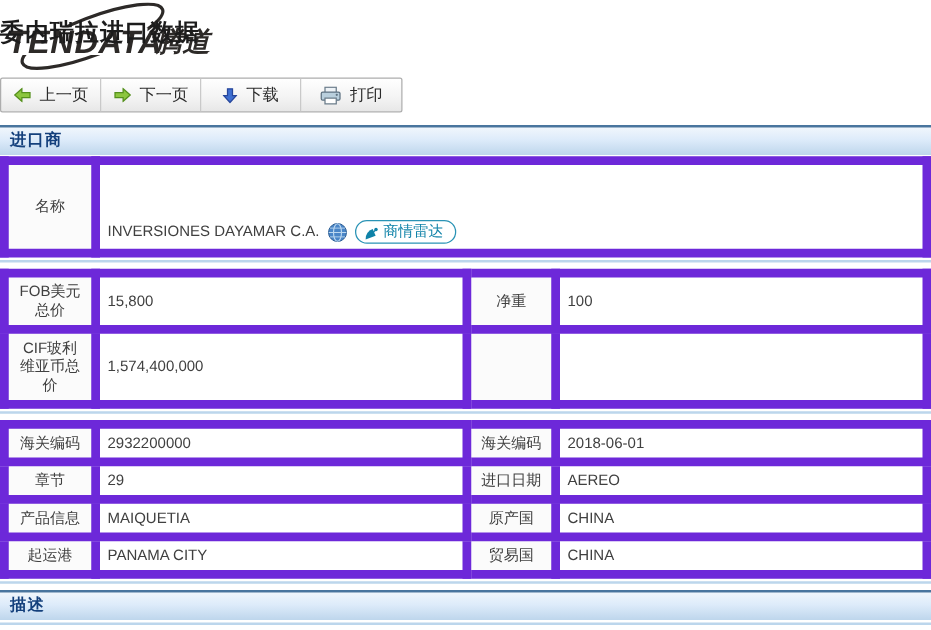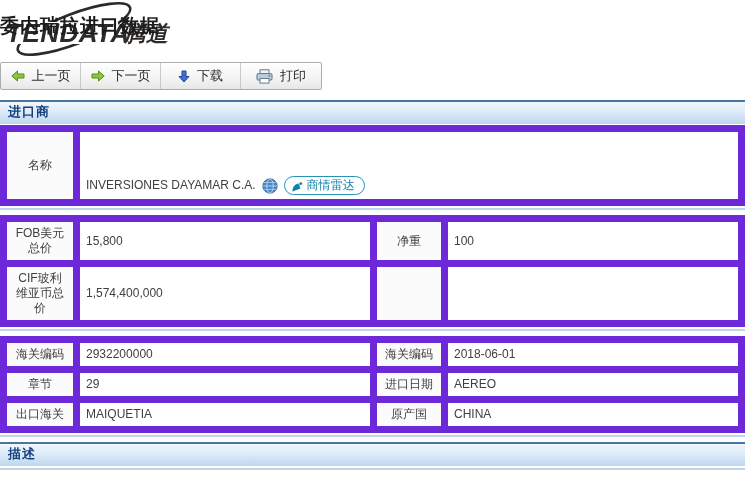--- a/index.html
+++ b/index.html
@@ -150,23 +150,29 @@
         <td class="lbl">海关编码</td>
         <td>2018-06-01</td>
       </tr>
       <tr>
         <td class="lbl">章节</td>
         <td>29</td>
         <td class="lbl">进口日期</td>
         <td>AEREO</td>
       </tr>
       <tr>
-        <td class="lbl">出口海关</td>
+        <td class="lbl">产品信息</td>
         <td>MAIQUETIA</td>
         <td class="lbl">原产国</td>
+        <td>CHINA</td>
+      </tr>
+      <tr>
+        <td class="lbl">起运港</td>
+        <td>PANAMA CITY</td>
+        <td class="lbl">贸易国</td>
         <td>CHINA</td>
       </tr>
     </tbody>
       </table>
   </div>
 
   <div class="section">
     <div class="sec-header">描述</div>
 
   </div>

